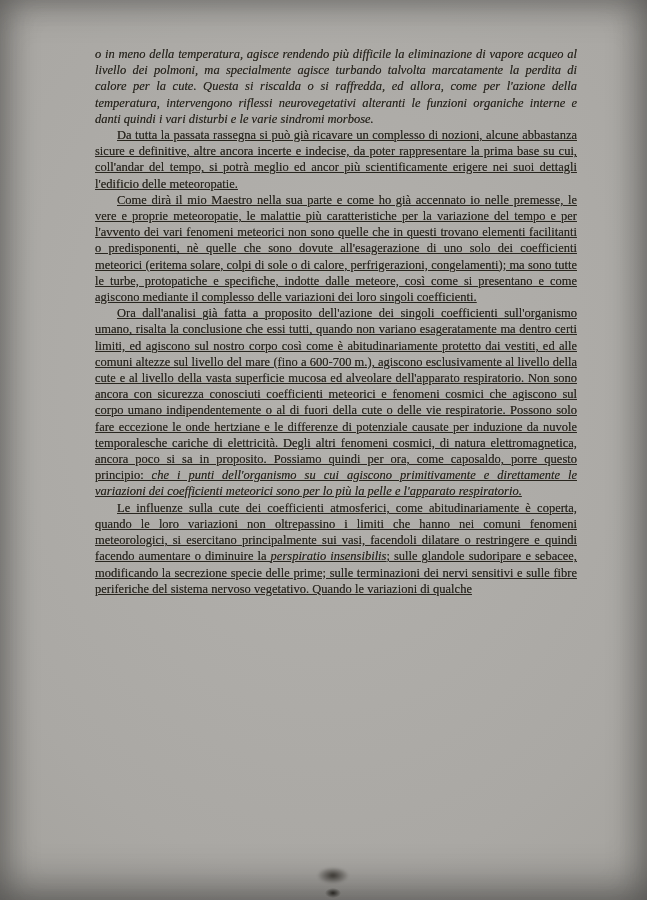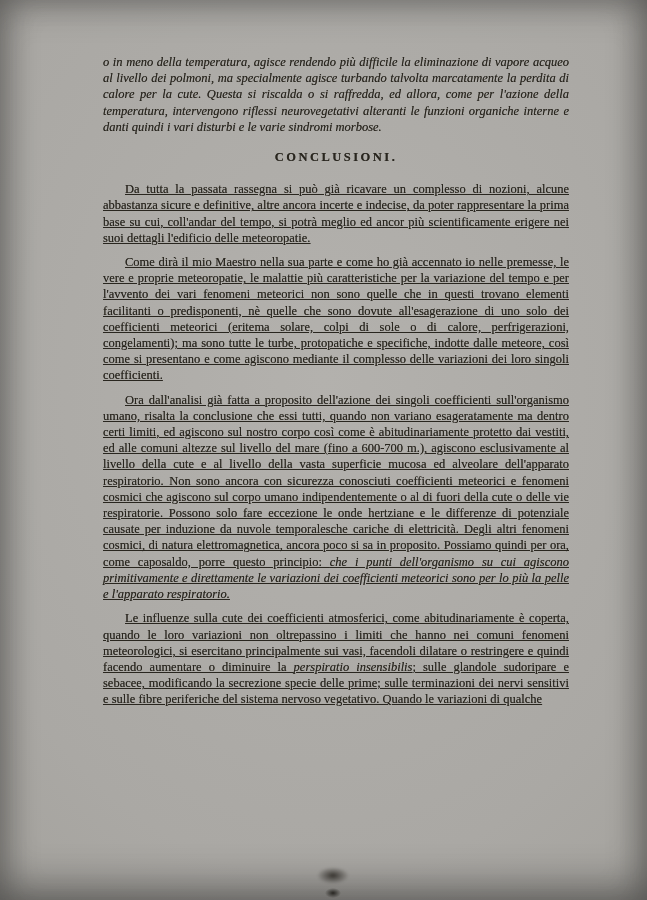--- a/index.html
+++ b/index.html
@@ -33,21 +33,21 @@
     text-shadow: 0 0 0.5px rgba(42,38,30,.65);
   }
   .page-number {
     text-align: center;
     font-weight: 700;
     font-size: 13px;
     letter-spacing: 1px;
     margin: 0 0 19px 0;
   }
   .para {
-    margin: 8px;
+    margin: 0;
   }
   .para.indent {
     text-indent: 22px;
     text-decoration: underline;
   }
   .italic {
     font-style: italic;
   }
   .heading {
     font-weight: 700;
@@ -79,21 +79,20 @@
 </style>
 </head>
 <body>
 
 <div class="scan">
   <div class="text-block">
 
 
     <p class="para italic">o in meno della temperatura, agisce rendendo più difficile la eliminazione di vapore acqueo al livello dei polmoni, ma specialmente agisce turbando talvolta marcatamente la perdita di calore per la cute. Questa si riscalda o si raffredda, ed allora, come per l'azione della temperatura, intervengono riflessi neurovegetativi alteranti le funzioni organiche interne e danti quindi i vari disturbi e le varie sindromi morbose.</p>
 
-    <h2 class="heading">CONCLUSIONI.</h2>
 
     <p class="para indent">Da tutta la passata rassegna si può già ricavare un complesso di nozioni, alcune abbastanza sicure e definitive, altre ancora incerte e indecise, da poter rappresentare la prima base su cui, coll'andar del tempo, si potrà meglio ed ancor più scientificamente erigere nei suoi dettagli l'edificio delle meteoropatie.</p>
 
     <p class="para indent">Come dirà il mio Maestro nella sua parte e come ho già accennato io nelle premesse, le vere e proprie meteoropatie, le malattie più caratteristiche per la variazione del tempo e per l'avvento dei vari fenomeni meteorici non sono quelle che in questi trovano elementi facilitanti o predisponenti, nè quelle che sono dovute all'esagerazione di uno solo dei coefficienti meteorici (eritema solare, colpi di sole o di calore, perfrigerazioni, congelamenti); ma sono tutte le turbe, protopatiche e specifiche, indotte dalle meteore, così come si presentano e come agiscono mediante il complesso delle variazioni dei loro singoli coefficienti.</p>
 
     <p class="para indent"><span>Ora dall'analisi già fatta a proposito dell'azione dei singoli coefficienti sull'organismo umano, risalta la conclusione che essi tutti, quando non variano esageratamente ma dentro certi limiti, ed agiscono sul nostro corpo così come è abitudinariamente protetto dai vestiti, ed alle comuni altezze sul livello del mare (fino a 600-700 m.), agiscono esclusivamente al livello della cute e al livello della vasta superficie mucosa ed alveolare dell'apparato respiratorio. Non sono ancora con sicurezza conosciuti coefficienti meteorici e fenomeni cosmici che agiscono sul corpo umano indipendentemente o al di fuori della cute o delle vie respiratorie. Possono solo fare eccezione le onde hertziane e le differenze di potenziale causate per induzione da nuvole temporalesche cariche di elettricità. Degli altri fenomeni cosmici, di natura elettromagnetica, ancora poco si sa in proposito. Possiamo quindi per ora, come caposaldo, porre questo principio: </span><span class="italic">che i punti dell'organismo su cui agiscono primitivamente e direttamente le variazioni dei coefficienti meteorici sono per lo più la pelle e l'apparato respiratorio.</span></p>
 
     <p class="para indent"><span>Le influenze sulla cute dei coefficienti atmosferici, come abitudinariamente è coperta, quando le loro variazioni non oltrepassino i limiti che hanno nei comuni fenomeni meteorologici, si esercitano principalmente sui vasi, facendoli dilatare o restringere e quindi facendo aumentare o diminuire la </span><span class="italic">perspiratio insensibilis</span><span>; sulle glandole sudoripare e sebacee, modificando la secrezione specie delle prime; sulle terminazioni dei nervi sensitivi e sulle fibre periferiche del sistema nervoso vegetativo. Quando le variazioni di qualche</span></p>
 
   </div>

